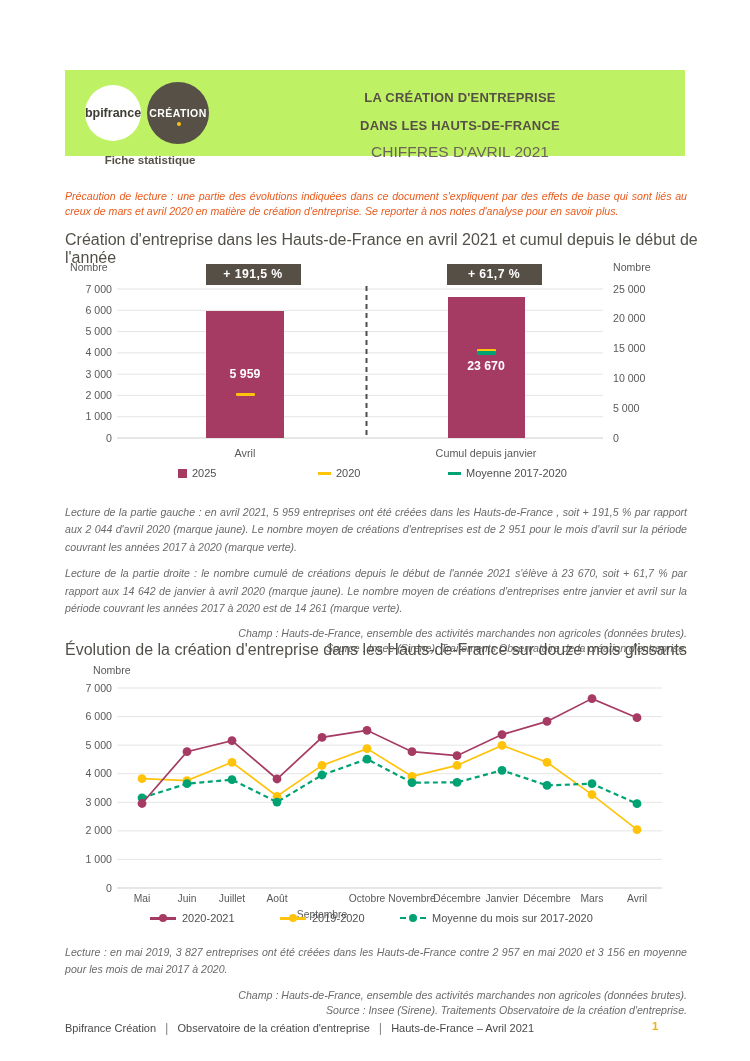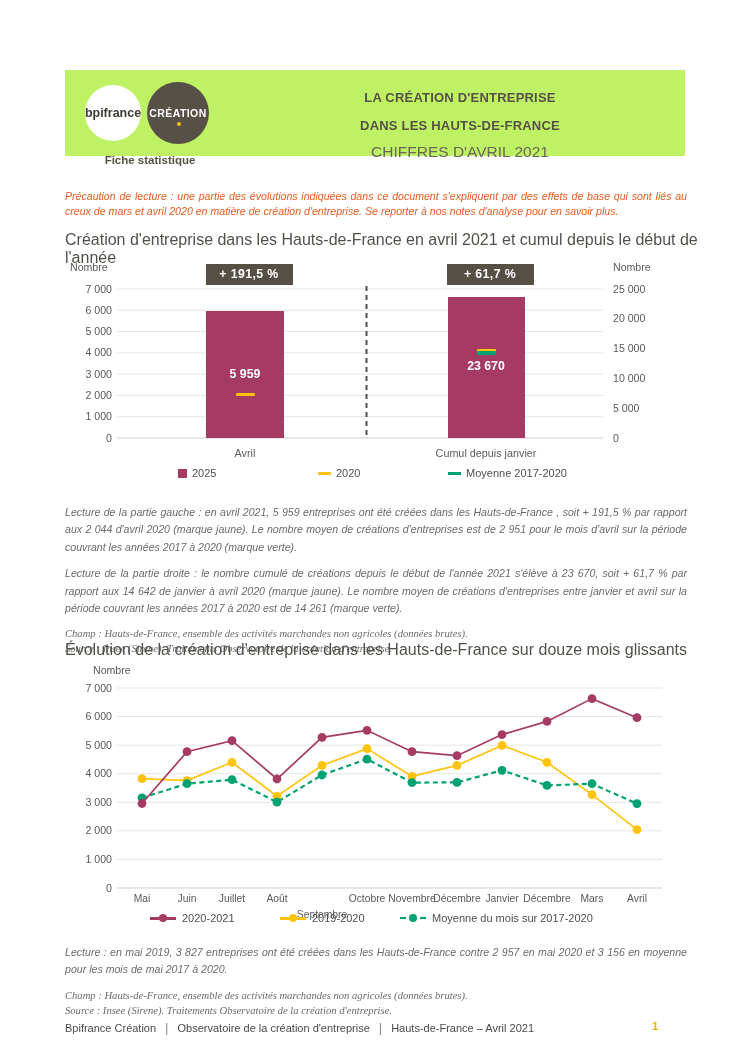--- a/index.html
+++ b/index.html
@@ -19,32 +19,32 @@
   .t-sub{font-size:15.5px;color:#6B6457;margin-top:3px;}
 
   
   .precaution{position:absolute;left:65px;top:189px;width:622px;font-style:italic;font-size:10.6px;line-height:15px;
     color:#E85B1E;text-align:justify;}
   .section-title{position:absolute;left:65px;font-size:16px;font-weight:normal;color:#53504A;}
   #sec1{top:231px;} #sec2{top:641px;}
   .notes{position:absolute;left:65px;width:622px;font-style:italic;font-size:10.6px;color:#6A6A6A;text-align:justify;}
   #notes1{top:504px;} #notes2{top:944px;}
   .notes p{margin:0 0 9px;line-height:17.4px;}
-  .notes .meta{margin:0;line-height:15px;text-align:left;font-family:Liberation Serif, serif;}
+  .notes .meta{margin:0;line-height:15px;text-align:right;}
 
   
   #bar-chart{position:absolute;left:0;top:258px;width:750px;height:235px;}
   #line-chart{position:absolute;left:0;top:662px;width:750px;height:278px;}
   .tick{position:absolute;font-size:10.6px;color:#595959;white-space:nowrap;height:13px;line-height:13px;}
   .tick.r{text-align:right;}
   .axis-name{position:absolute;font-size:10.6px;color:#595959;white-space:nowrap;}
   .xlab{position:absolute;font-size:10.3px;color:#595959;text-align:center;white-space:nowrap;}
   .bar{position:absolute;}
   .bar-label{position:absolute;color:#fff;font-weight:bold;font-size:12.3px;text-align:center;width:84px;}
-  .badge{position:absolute;color:#fff;font-weight:bold;font-size:12.3px;text-align:center;width:87px;
+  .badge{position:absolute;color:#fff;font-weight:bold;font-size:12.3px;text-align:center;width:95px;
     height:15px;padding:3px 0;letter-spacing:.4px;}
   .marker{position:absolute;height:3.5px;width:19px;border-radius:1px;}
   .legend-item{position:absolute;display:flex;align-items:center;font-size:11px;color:#4F4F4F;white-space:nowrap;}
   .lm-square{width:9px;height:9px;margin-right:5px;flex:none;}
   .lm-dash{width:13px;height:3px;margin-right:5px;flex:none;}
   .lm-line{position:relative;width:26px;height:10px;margin-right:6px;flex:none;}
   .lm-line .ln{position:absolute;left:0;right:0;top:4px;height:2.5px;}
   .lm-line .ln.dashed{background:transparent !important;border-top:2.5px dashed;}
   .lm-line .dt{position:absolute;left:9px;top:1px;width:8px;height:8px;border-radius:50%;}
 

